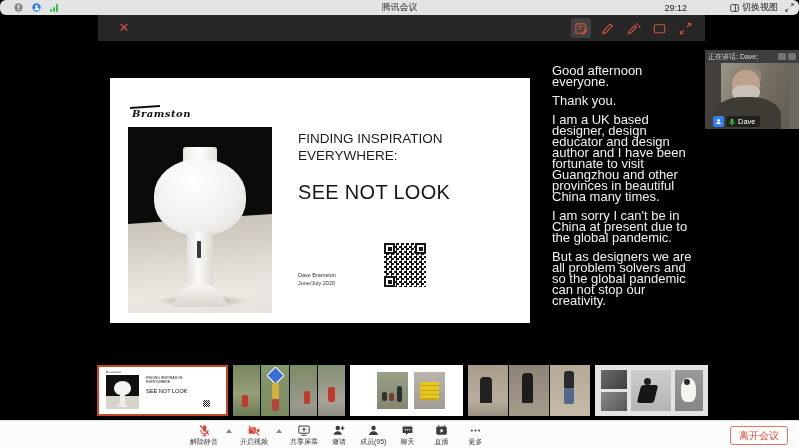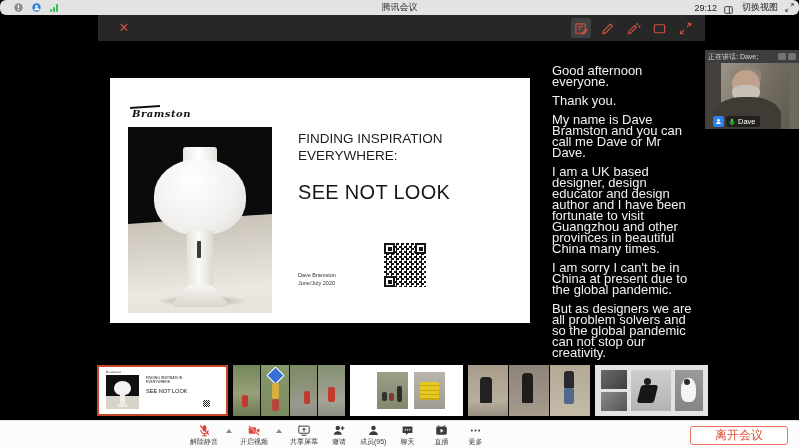--- a/index.html
+++ b/index.html
@@ -4,21 +4,21 @@
 <style>
   html,body{margin:0;padding:0;background:#000;}
   .screen{position:relative;width:799px;height:448px;background:#000;overflow:hidden;
           font-family:"Liberation Sans",sans-serif;-webkit-font-smoothing:antialiased;}
   
   .menubar{position:absolute;left:0;top:0;width:799px;height:15px;background:#e4e3e3;
            display:flex;align-items:center;font-size:9px;color:#1c1c1c;z-index:9;border-radius:6px;}
   .mb-left{display:flex;align-items:center;gap:9px;margin-left:14px;}
   .mb-title{position:absolute;left:0;right:0;text-align:center;font-size:9px;color:#2a2a2a;pointer-events:none;}
   .mb-right{position:absolute;right:5px;display:flex;align-items:center;gap:7px;}
-  .mb-chip{display:flex;align-items:flex-end;gap:9px;}
+  .mb-chip{display:flex;align-items:center;gap:3px;margin-left:36px;}
   .sigbars{display:flex;align-items:flex-end;gap:1px;height:8px;}
   .sigbars i{display:block;width:2px;background:#2fbf4f;border-radius:1px;}
   
   .app{position:absolute;left:0;top:15px;width:799px;height:433px;background:#000;}
   
   .share-header{position:absolute;left:98px;top:0;width:607px;height:26px;background:#272727;}
   .close-btn{position:absolute;left:18px;top:5px;width:16px;height:16px;color:#cd5340;font-size:13px;
              line-height:16px;text-align:center;cursor:pointer;}
   .slide-indicator{position:absolute;left:0;right:0;top:6px;text-align:center;color:#b7b7b7;font-size:9.5px;}
   .annot{position:absolute;right:10px;top:3px;display:flex;gap:6px;}
@@ -95,22 +95,22 @@
   .t5{left:595px;width:113px;}
   .fig{position:absolute;border-radius:2px;}
   .photo-box{position:absolute;}
   
   .btoolbar{position:absolute;left:0;top:405px;width:799px;height:28px;background:#fcfcfc;border-top:1px solid #e3e3e3;box-sizing:border-box;}
   .tb-row{position:absolute;left:190px;top:2px;display:flex;align-items:flex-start;gap:8px;}
   .tb-item{display:flex;flex-direction:column;align-items:center;gap:0px;min-width:26px;cursor:pointer;}
   .tb-iconrow{display:flex;align-items:center;gap:3px;height:14px;}
   .tb-label{font-size:7px;color:#3a3a3a;white-space:nowrap;}
   .tb-caret{width:0;height:0;border-left:3px solid transparent;border-right:3px solid transparent;border-bottom:4px solid #8a8a8a;cursor:pointer;}
-  .leave-btn{position:absolute;right:11px;top:5px;height:17px;padding:0 24px;background:#fff;border:1px solid #ea7362;
-             color:#de4f3b;border-radius:3px;font-size:12px;display:flex;align-items:center;cursor:pointer;
+  .leave-btn{position:absolute;right:11px;top:5px;height:17px;padding:0 8px;background:#fff;border:1px solid #ea7362;
+             color:#de4f3b;border-radius:3px;font-size:10px;display:flex;align-items:center;cursor:pointer;
              font-family:"Liberation Sans",sans-serif;}
 </style>
 </head>
 <body>
 
 <div class="screen">
 
   <div class="menubar">
     <div class="mb-left">
       <svg width="9" height="9" viewBox="0 0 10 10">
@@ -213,21 +213,20 @@
             <span class="finder f-tl"></span>
             <span class="finder f-tr"></span>
             <span class="finder f-bl"></span>
           </div>
       </div>
     </div>
 
     <div class="notes">
         <p>Good afternoon everyone.</p>
         <p>Thank you.</p>
-        <p>My name is Dave Bramston and you can call me Dave or Mr Dave.</p>
         <p>I am a UK based designer, design educator and design author and I have been fortunate to visit Guangzhou and other provinces in beautiful China many times.</p>
         <p>I am sorry I can't be in China at present due to the global pandemic.</p>
         <p>But as designers we are all problem solvers and so the global pandemic can not stop our creativity.</p>
       </div>
 
     <div class="video">
       <div class="v-header">
         <span class="v-speaking">正在讲话: Dave;</span>
         <span class="vh-icons">
             <i></i>

